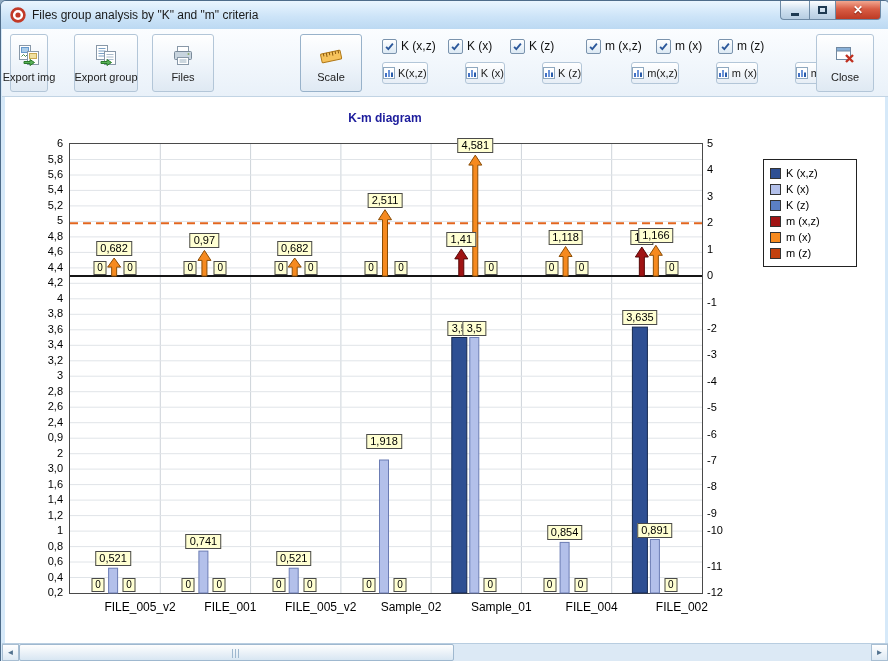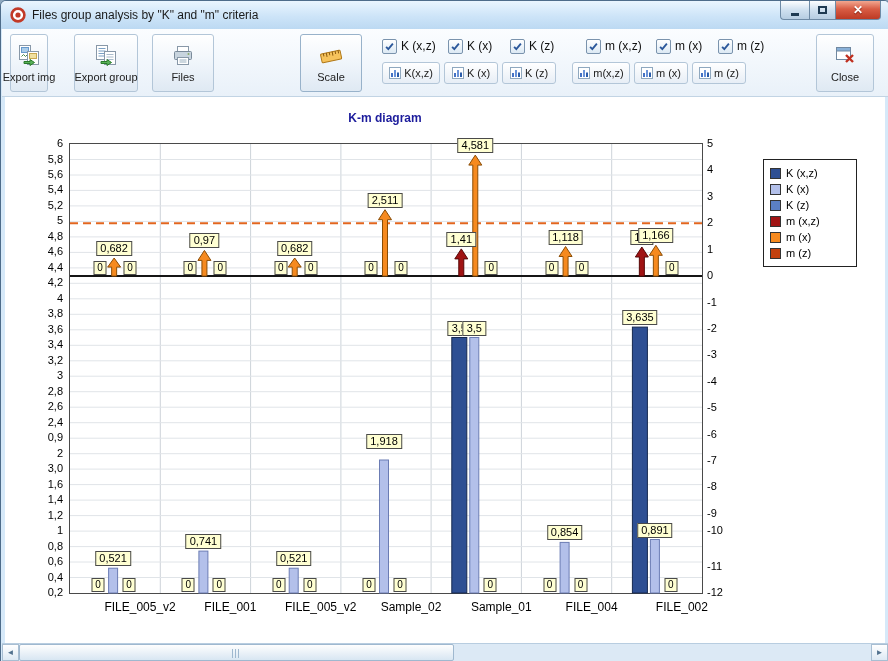--- a/index.html
+++ b/index.html
@@ -24,21 +24,21 @@
   #btn-export-img{left:8px;width:38px;}
   #btn-export-data{left:72px;width:64px;}
   #btn-print{left:150px;width:62px;}
   #btn-parameters{left:226px;width:66px;border-color:#98b2ca;}
   #btn-scale{left:298px;width:62px;border-color:#98b2ca;}
   #btn-close{right:14px;width:58px;}
   .cb-panel{position:absolute;left:380px;top:7px;width:410px;}
   .cb-row{display:flex;align-items:center;height:20px;}
   .cb-item{display:flex;align-items:center;gap:4px;font-size:12px;color:#111;box-sizing:border-box;}
   .cb-box{width:13px;height:13px;border:1px solid #7a93ad;border-radius:2px;background:linear-gradient(#ffffff,#dce9f4);display:flex;align-items:center;justify-content:center;flex:none;}
-  .cbtn-row{display:flex;margin-top:6px;align-items:center;}
+  .cbtn-row{display:flex;margin-top:6px;align-items:center;gap:33px;}
   .cbtn{height:22px;box-sizing:border-box;border:1px solid #b3c6d8;border-radius:3px;background:linear-gradient(#ffffff,#e7eef6);display:flex;align-items:center;justify-content:center;gap:3px;font-size:11px;color:#222;white-space:nowrap;}
   
   .chart-body{position:absolute;left:4px;top:96px;width:880px;height:546px;background:#fff;}
   .chart-title{position:absolute;left:64px;top:14px;width:632px;text-align:center;font-size:12px;font-weight:bold;color:#1c1c9c;}
   .plot{position:absolute;left:64px;top:46px;width:632px;height:449px;border:1px solid #4a4a4a;}
   .plot svg{position:absolute;left:0;top:0;overflow:visible;}
   .vlabel{position:absolute;transform:translateX(-50%);font-size:11px;line-height:13px;padding:0 3px;background:#ffffd2;border:1px solid #4a4a4a;white-space:nowrap;color:#000;z-index:3;}
   .zbox{position:absolute;transform:translateX(-50%);font-size:10px;line-height:12px;width:11px;text-align:center;background:#ffffd2;border:1px solid #4a4a4a;color:#000;z-index:3;}
   .axlab{position:absolute;font-size:11px;color:#000;}
   .axlab.left{width:58px;text-align:right;}

